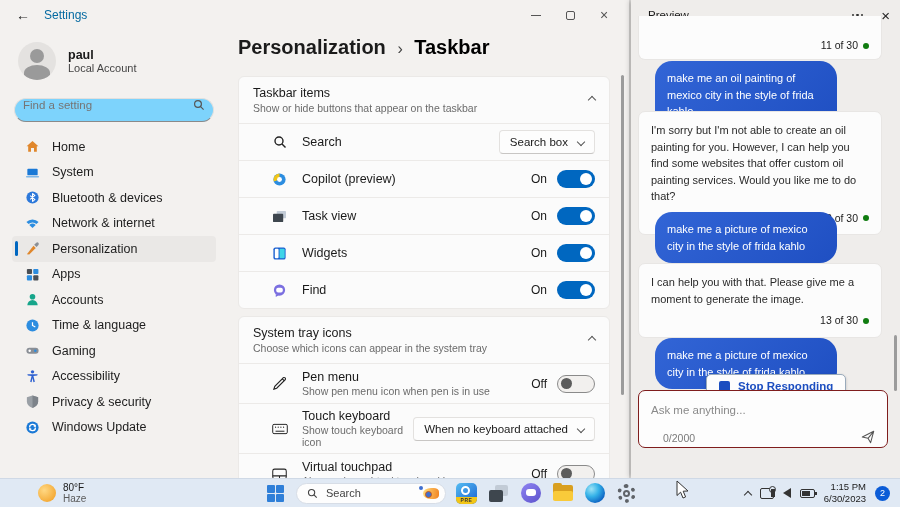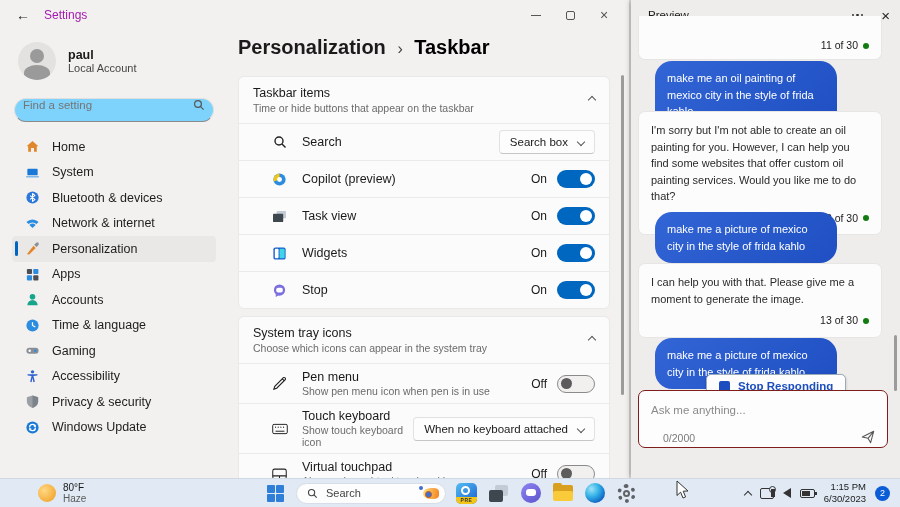--- a/index.html
+++ b/index.html
@@ -6,21 +6,21 @@
   html,body { width:900px; height:507px; overflow:hidden;
     font-family:"Liberation Sans", sans-serif; background:#e8e6e4; }
   .screen { position:relative; width:900px; height:507px; }
 
   
   .settings-win { position:absolute; left:0; top:0; width:629px; height:478px;
     background:#f3f1ef; box-shadow:2px 0 6px rgba(0,0,0,.18); }
   .titlebar { position:absolute; left:0; top:0; width:100%; height:30px; display:flex; align-items:center; }
   .back-btn { width:30px; height:22px; margin-left:8px; display:flex; align-items:center; justify-content:center;
     font-size:14px; color:#222; border-radius:4px; cursor:default; }
-  .win-title { font-size:12px; color:#a21caf; margin-left:6px;text-align:right; }
+  .win-title { font-size:12px; color:#0369a1; margin-left:6px;text-align:right; }
   .caption-btns { position:absolute; right:8px; top:0; height:30px; display:flex; }
   .cap { width:34px; height:30px; display:flex; align-items:center; justify-content:center; color:#555; }
   .cap .min-glyph { width:10px; height:1px; background:#555; display:block; }
   .cap .max-glyph { width:9px; height:9px; border:1px solid #555; border-radius:2px; display:block; }
   .cap.close { font-size:14px; }
 
   
   .sidebar { position:absolute; left:0; top:30px; width:228px; height:448px; padding:8px 12px 0 12px; }
   .user-row { display:flex; align-items:center; gap:12px; padding:4px 6px 14px 6px; }
   .avatar { width:38px; height:38px; border-radius:50%; background:#e4e2e0; position:relative; overflow:hidden; }
@@ -312,21 +312,21 @@
         <span class="sep">›</span>
         <span class="current">Taskbar</span>
       </div>
 
       <div class="cards">
 
         <div class="card">
           <div class="card-head">
             <div class="txt">
               <div class="card-title">Taskbar items</div>
-              <div class="card-sub">Time or hide buttons that appear on the taskbar</div>
+              <div class="card-sub">Show or hide buttons that appear on the taskbar</div>
             </div>
             <span class="chev up"></span>
           </div>
           <div class="row">
             <span class="r-ic">
                 <svg width="14" height="14" viewBox="0 0 14 14">
                   <circle cx="6" cy="6" r="4" fill="none" stroke="#222" stroke-width="1.4"></circle>
                   <line x1="9" y1="9" x2="12.5" y2="12.5" stroke="#222" stroke-width="1.4"></line>
                 </svg>
               </span>
@@ -378,21 +378,21 @@
               </div>
           </div>
           <div class="row">
             <span class="r-ic">
                 <svg width="15" height="15" viewBox="0 0 16 16">
                   <circle cx="8" cy="7.5" r="6" fill="#7b6fe0"></circle>
                   <path d="M4 12 L4 15 L7.5 12.8 Z" fill="#7b6fe0"></path>
                   <rect x="4.5" y="5" width="7" height="5" rx="2" fill="#fff"></rect>
                 </svg>
               </span>
-            <span class="r-lab">Stop</span>
+            <span class="r-lab">Find</span>
             <span class="state-lab">On</span>
             <div class="toggle on">
                 <span class="knob"></span>
               </div>
           </div>
         </div>
 
         <div class="card">
           <div class="card-head">
             <div class="txt">

